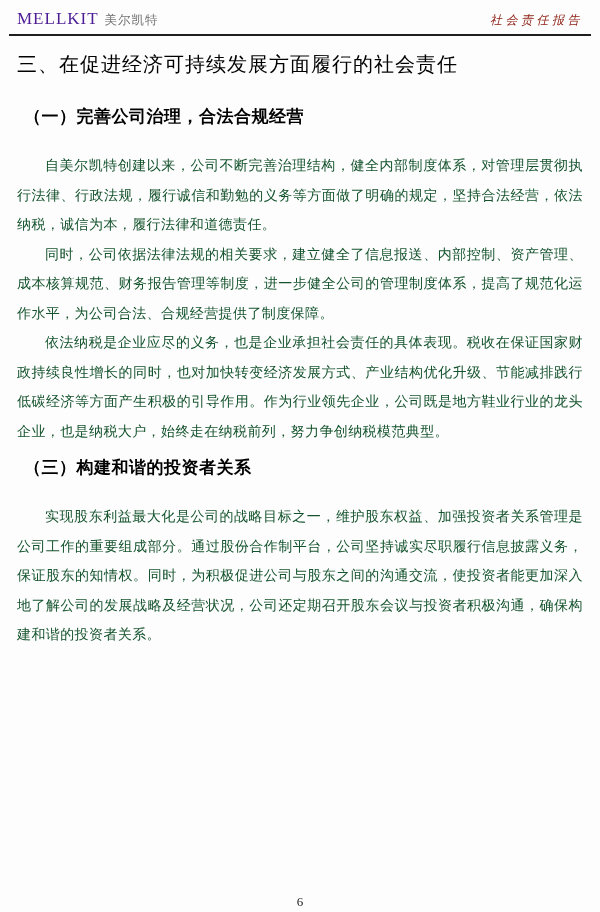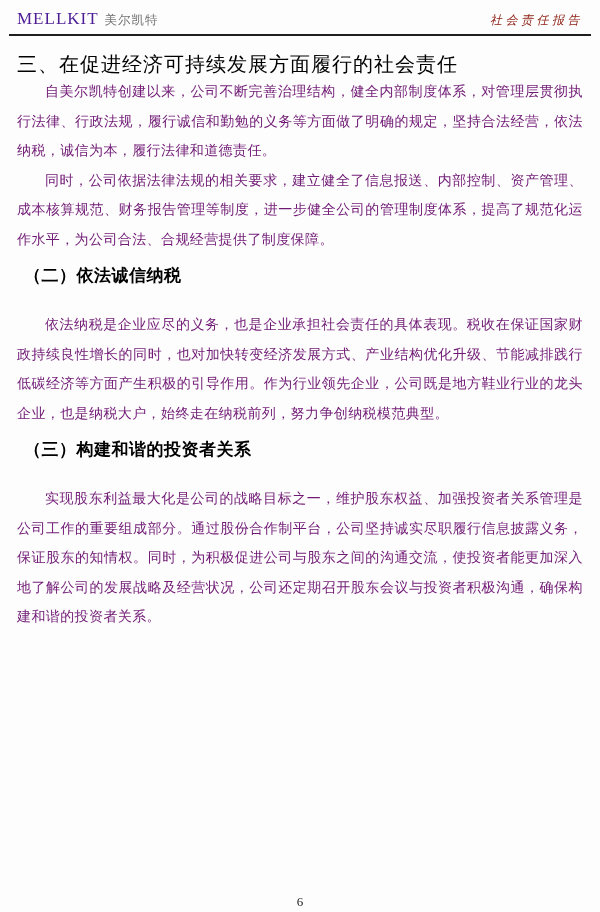--- a/index.html
+++ b/index.html
@@ -35,21 +35,21 @@
   h2{
     font-family:"Liberation Sans","DejaVu Sans",sans-serif;
     font-size:17px;line-height:24px;font-weight:bold;color:#000;
     margin:10px 17px 0 24px;letter-spacing:0.5px;
   }
   h2.first{margin-top:28px;}
   
   p.body{
     font-size:14px;line-height:29.5px;letter-spacing:0.4px;
     text-align:justify;text-indent:2em;
-    margin:0 17px;color:#701a75;
+    margin:0 17px;color:#14532d;
   }
   h2 + p.body{margin-top:22px;}
   
   .footer{
     position:absolute;left:0;right:0;bottom:0;
     text-align:center;font-size:13px;color:#222;
     padding-bottom:2px;
   }
 </style>
 </head>
@@ -63,26 +63,26 @@
       <span class="brand-cn">美尔凯特</span>
     </div>
     <div class="doc-title">社会责任报告</div>
   </div>
 
   <div class="header-rule"></div>
 
   <h1>三、在促进经济可持续发展方面履行的社会责任</h1>
 
   <section>
+    <h2 class="first">（一）完善公司治理，合法合规经营</h2>
     <p class="body">自美尔凯特创建以来，公司不断完善治理结构，健全内部制度体系，对管理层贯彻执行法律、行政法规，履行诚信和勤勉的义务等方面做了明确的规定，坚持合法经营，依法纳税，诚信为本，履行法律和道德责任。</p>
     <p class="body">同时，公司依据法律法规的相关要求，建立健全了信息报送、内部控制、资产管理、成本核算规范、财务报告管理等制度，进一步健全公司的管理制度体系，提高了规范化运作水平，为公司合法、合规经营提供了制度保障。</p>
   </section>
 
   <section>
-    <h2>（二）依法诚信纳税</h2>
     <p class="body">依法纳税是企业应尽的义务，也是企业承担社会责任的具体表现。税收在保证国家财政持续良性增长的同时，也对加快转变经济发展方式、产业结构优化升级、节能减排践行低碳经济等方面产生积极的引导作用。作为行业领先企业，公司既是地方鞋业行业的龙头企业，也是纳税大户，始终走在纳税前列，努力争创纳税模范典型。</p>
   </section>
 
   <section>
     <h2>（三）构建和谐的投资者关系</h2>
     <p class="body">实现股东利益最大化是公司的战略目标之一，维护股东权益、加强投资者关系管理是公司工作的重要组成部分。通过股份合作制平台，公司坚持诚实尽职履行信息披露义务，保证股东的知情权。同时，为积极促进公司与股东之间的沟通交流，使投资者能更加深入地了解公司的发展战略及经营状况，公司还定期召开股东会议与投资者积极沟通，确保构建和谐的投资者关系。</p>
   </section>
 
   <div class="footer">
     <span>6</span>

